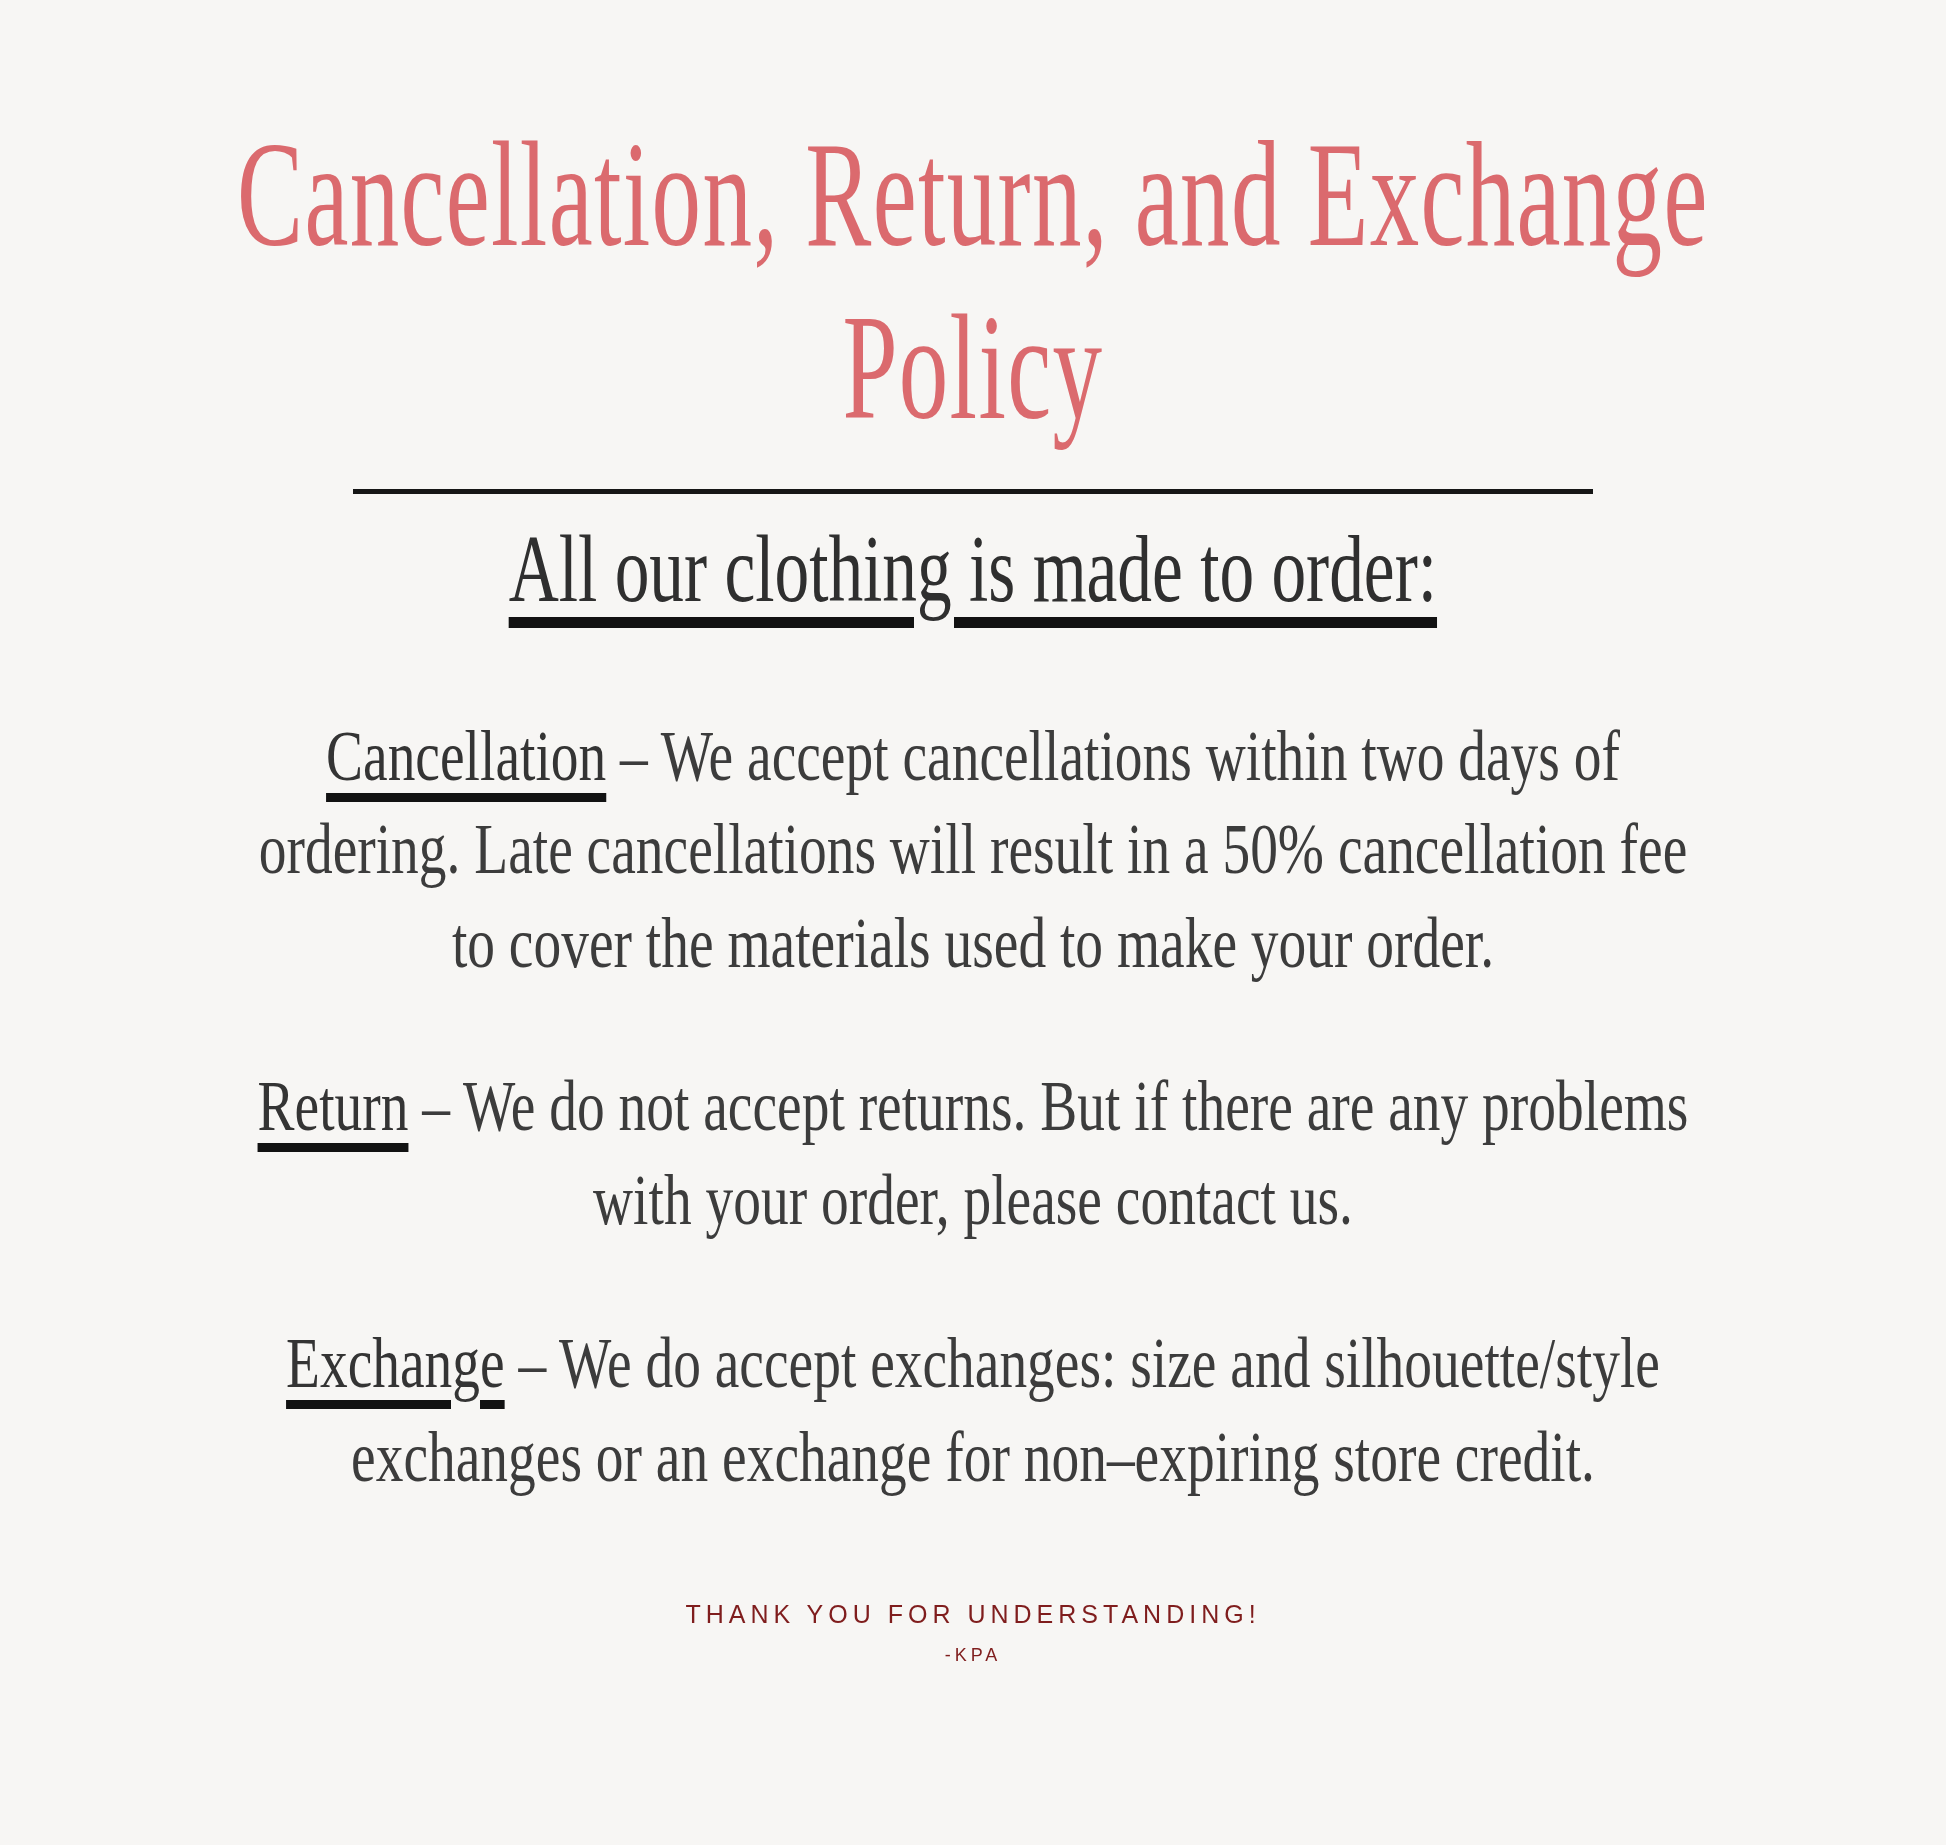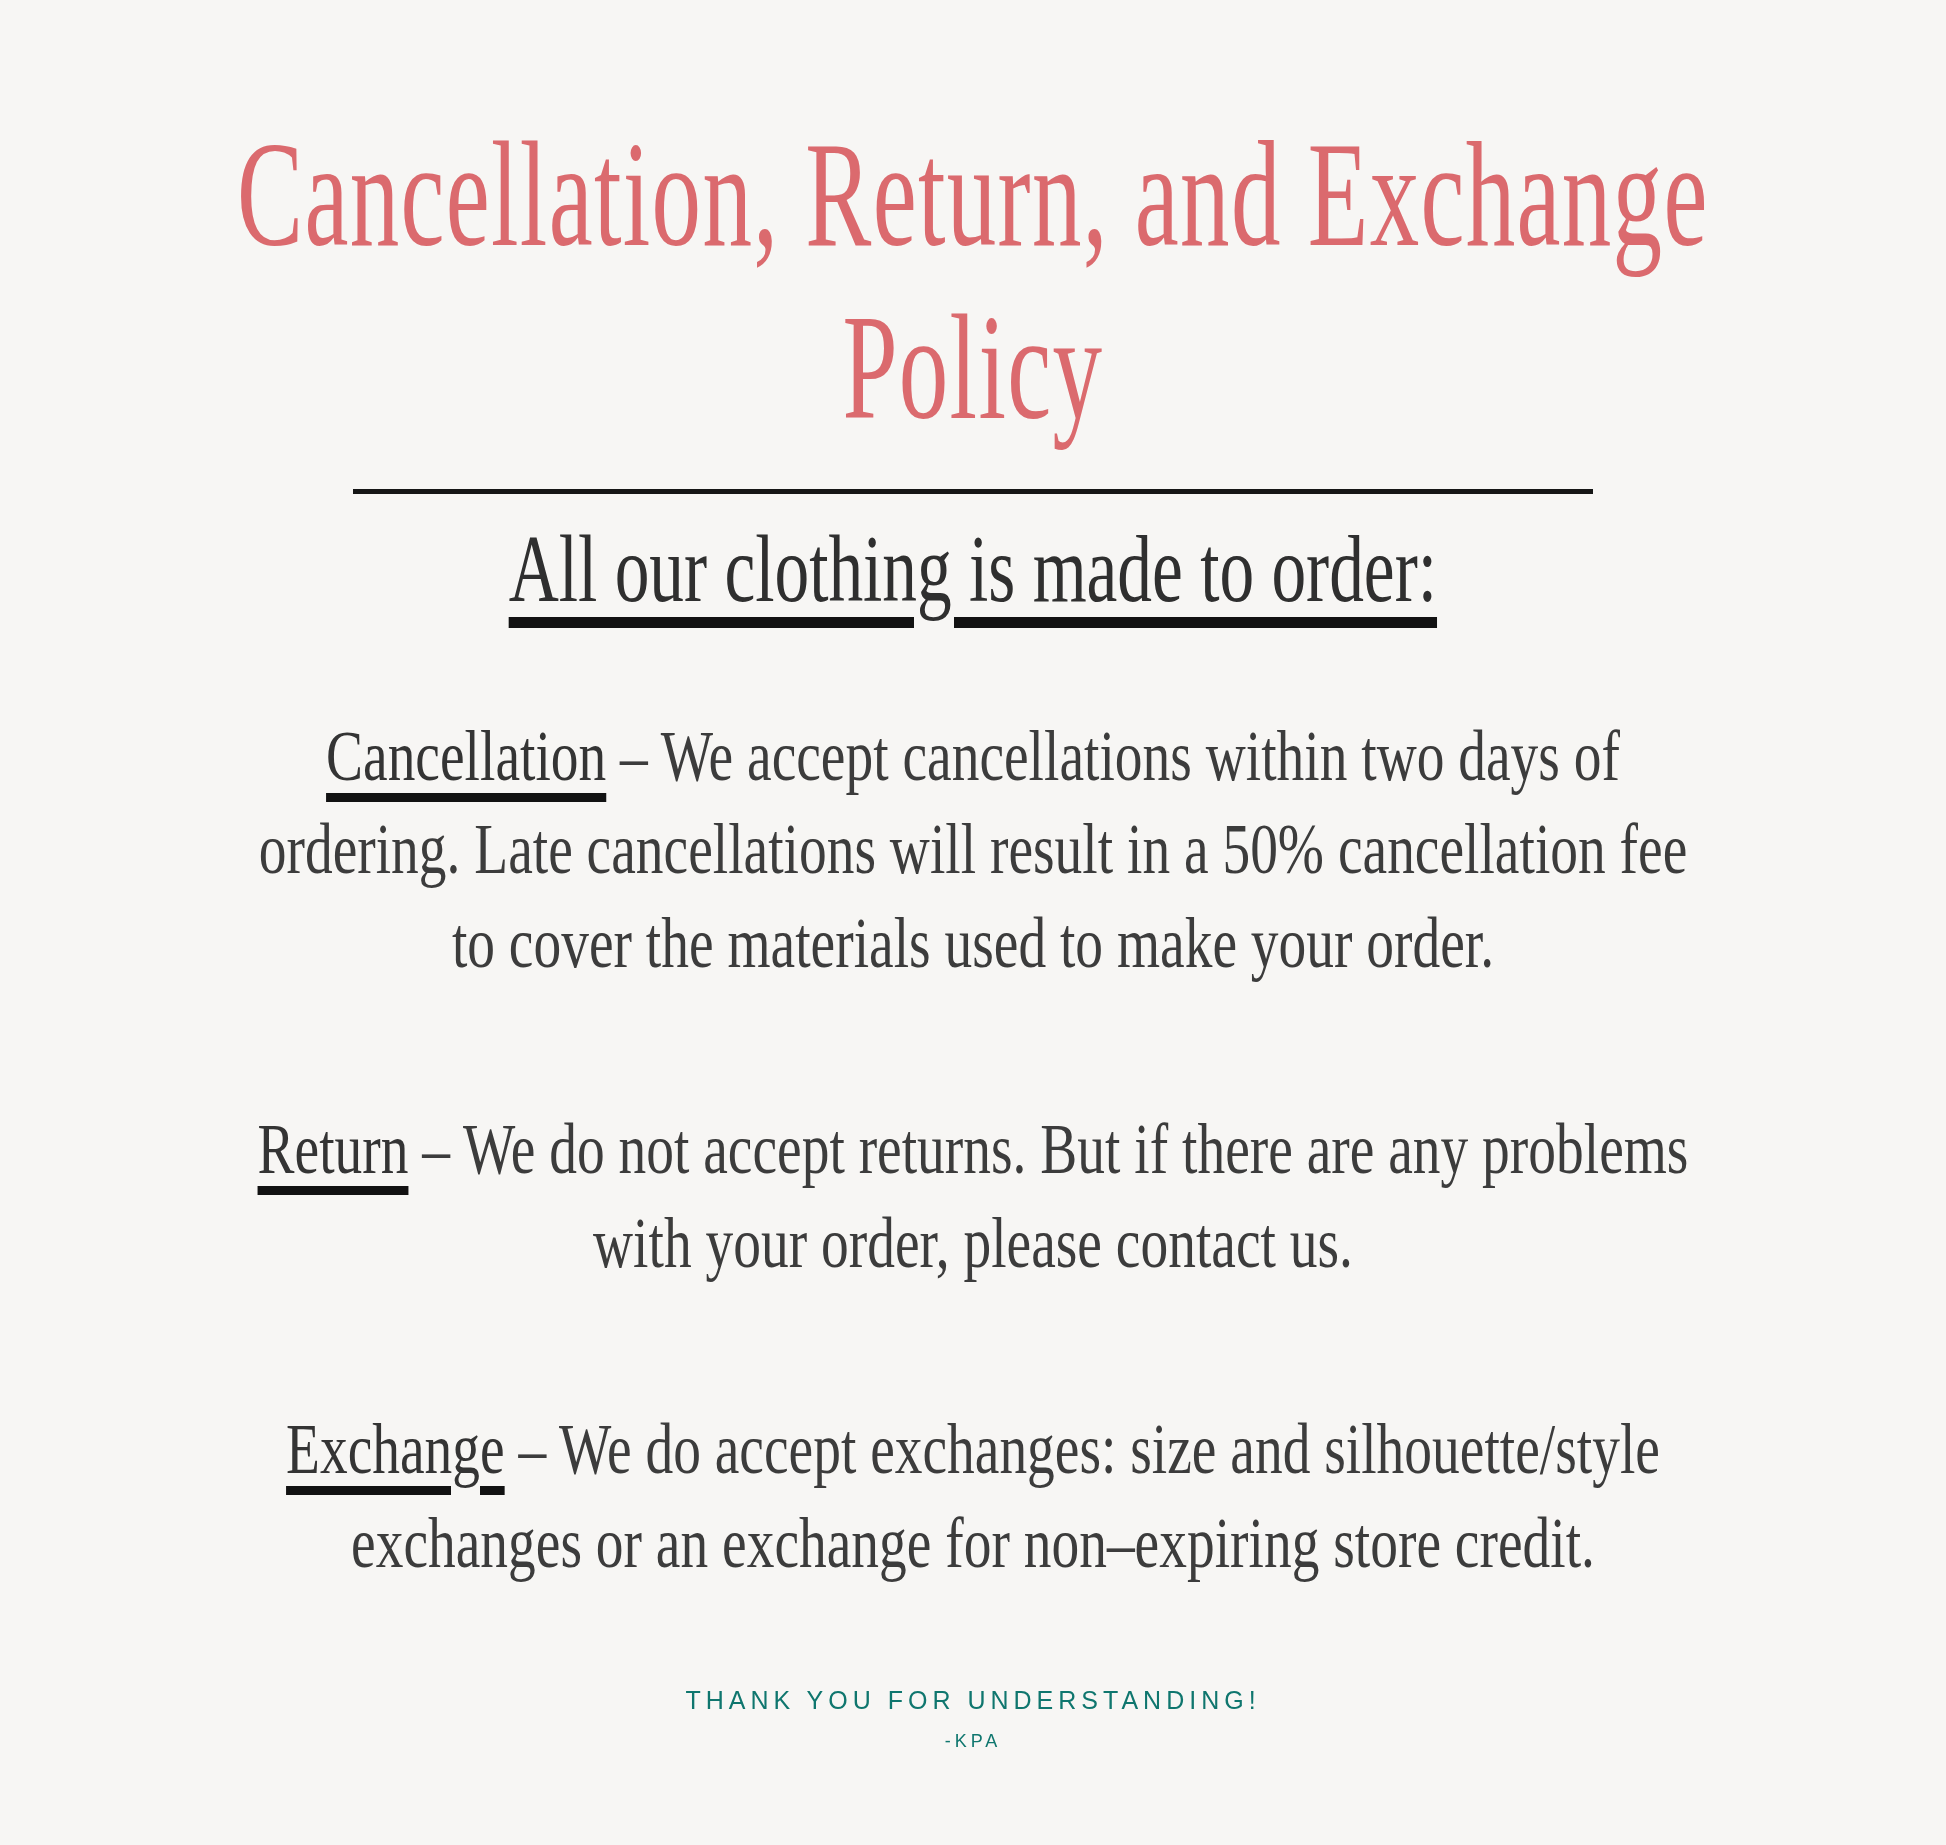--- a/index.html
+++ b/index.html
@@ -63,21 +63,20 @@
     text-decoration-color: #121212;
   }
 
   
   .sections {
     margin-top: 78px;
     display: flex;
     flex-direction: column;
     align-items: center;
     width: 100%;
-    gap: 43px;
   }
   .section {
     color: #3c3c3c;
     font-size: 72px;
     line-height: 1.3;
     text-align: center;
     white-space: pre-line;          
     transform: scaleX(0.77);
     transform-origin: 50% 50%;
     margin-bottom: 70px;
@@ -90,21 +89,21 @@
     text-underline-offset: 13px;
     text-decoration-color: #121212;
     color: #343434;
   }
 
   
   .footer {
     margin-top: 95px;
     text-align: center;
     font-family: "Liberation Sans", sans-serif;
-    color: #0f766e;
+    color: #7f1d1d;
   }
   .footer-line1 {
     font-size: 25px;
     font-weight: 500;
     letter-spacing: 5px;
   }
   .footer-line2 {
     margin-top: 16px;
     font-size: 18px;
     font-weight: 500;

